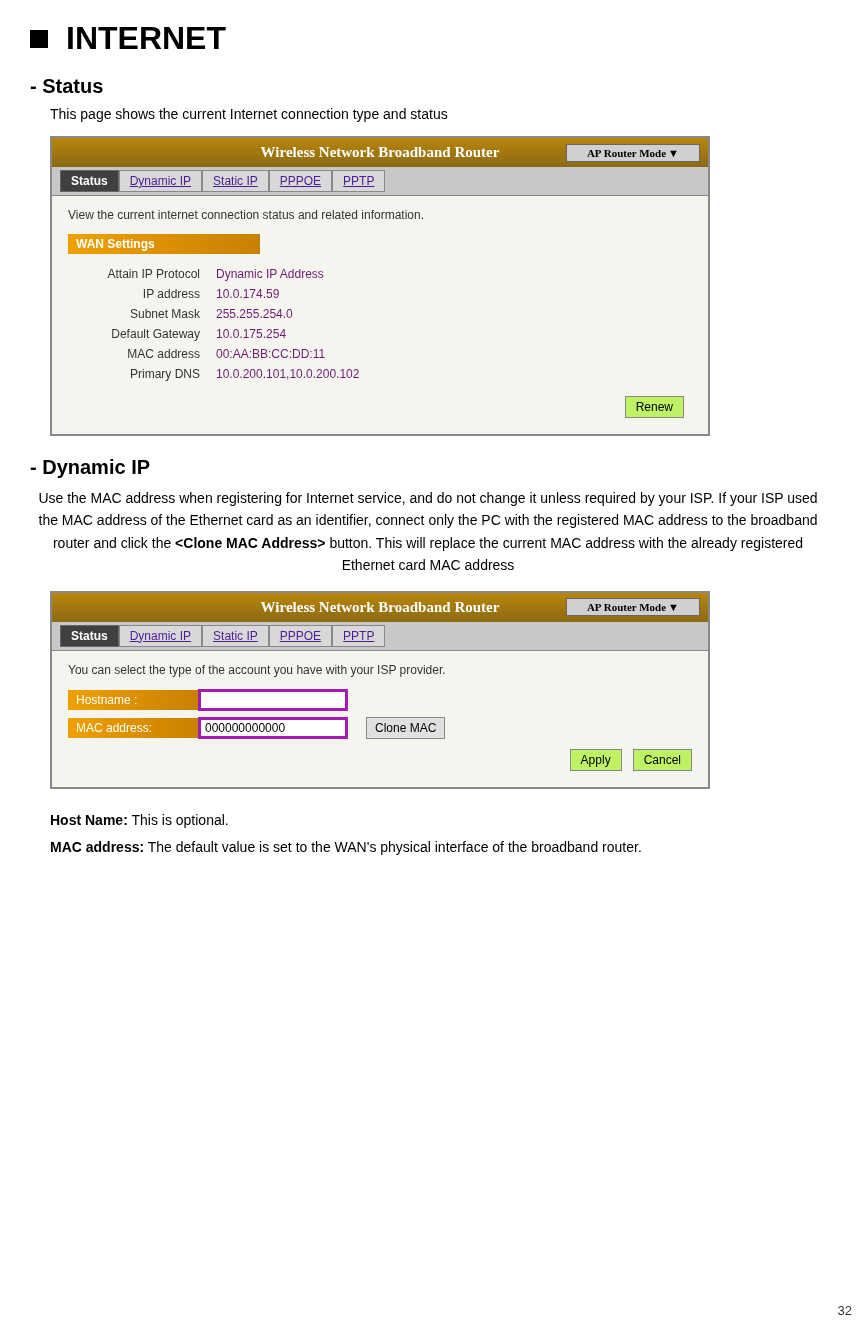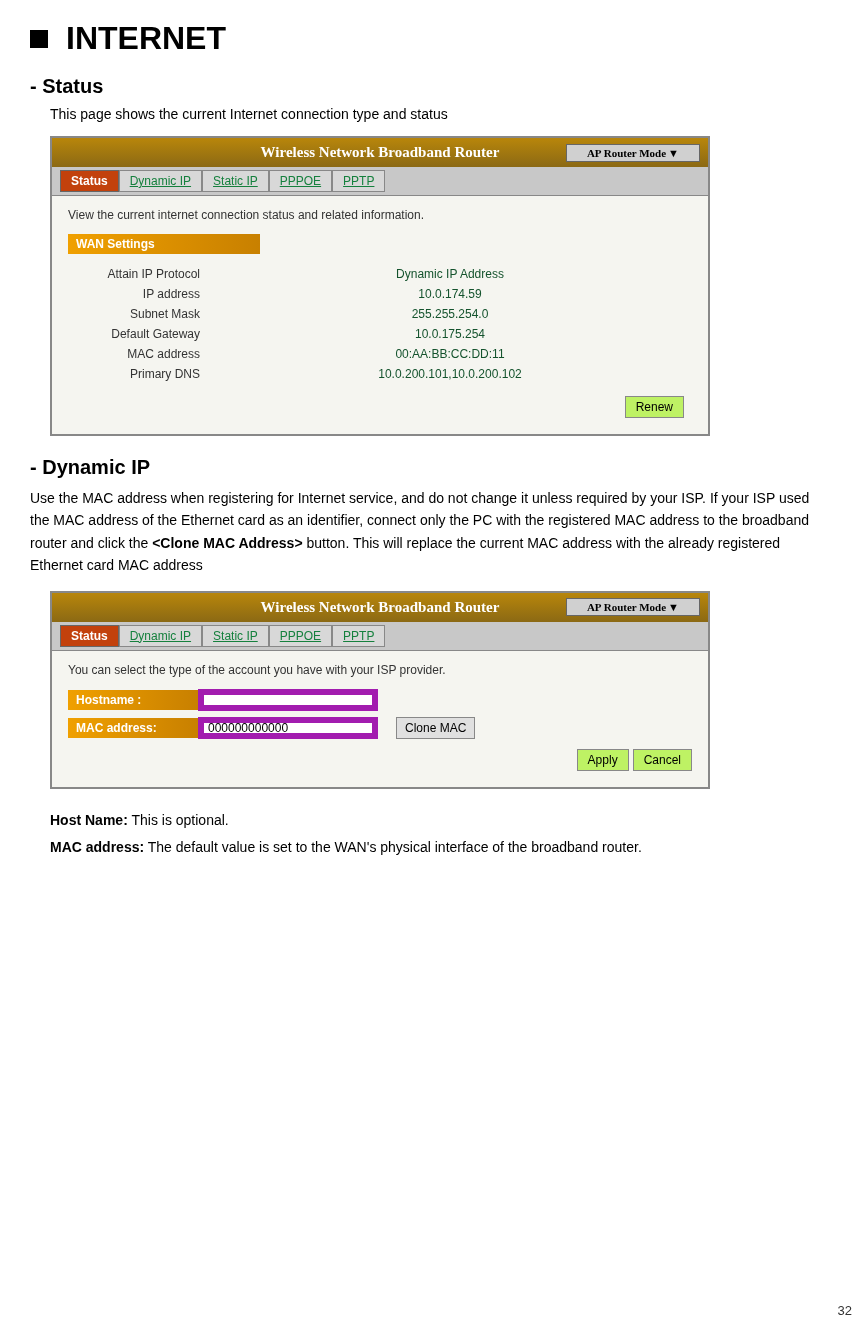--- a/index.html
+++ b/index.html
@@ -87,26 +87,26 @@
       padding: 3px 8px;
       gap: 0;
     }
 
     .nav-tab {
       padding: 3px 10px;
       font-size: 12px;
       border: 1px solid #888;
       background: #d8d8d8;
       cursor: pointer;
-      color: #15803d;
+      color: #4c1d95;
       text-decoration: underline;
     }
 
     .nav-tab.active {
-      background: #c2410c;
+      background: #404040;
       color: #fff;
       text-decoration: none;
       font-weight: bold;
       border: 1px solid #666;
     }
 
     .router-content {
       background: #f5f5f0;
       padding: 12px 16px;
     }
@@ -140,89 +140,89 @@
       text-align: left;
     }
 
     .settings-table td:first-child {
       text-align: right;
       color: #333;
       width: 140px;
     }
 
     .settings-table td:last-child {
-      color: #14532d;
-      text-align: center;
+      color: #701a75;
     }
 
     .renew-row {
       text-align: right;
       padding: 4px 8px;
     }
 
     .btn {
       background: #bef264;
       border: 1px solid #888;
       padding: 3px 10px;
       font-size: 12px;
       cursor: pointer;
     }
 
     
     .body-text {
       font-size: 14px;
       margin-bottom: 14px;
       line-height: 1.6;
+      text-align: center;
     }
 
     .body-text strong {
       font-weight: bold;
     }
 
     
     .form-row {
       display: flex;
       align-items: center;
       margin-bottom: 6px;
     }
 
     .form-label-cell {
       background: linear-gradient(to right, #f0a000, #c88000);
       color: #fff;
       font-size: 12px;
-      font-weight: bold;
+      font-weight: normal;
       padding: 3px 8px;
       width: 130px;
       text-align: left;
     }
 
     .form-input {
-      border: 6px solid #a21caf;
+      border: 3px solid #a21caf;
       background: #fff;
       padding: 2px 4px;
       font-size: 12px;
       height: 22px;
-      width: 180px;
+      width: 150px;
     }
 
     .clone-mac-btn {
       background: #e0e0e0;
       border: 1px solid #888;
       padding: 3px 8px;
       font-size: 12px;
       cursor: pointer;
       margin-left: 18px;
     }
 
     .apply-cancel-row {
       text-align: right;
       padding: 4px 0;
       display: flex;
       justify-content: flex-end;
-      gap: 4px;
+      gap: 11px;
     }
 
     
     .bottom-text {
       font-size: 14px;
       margin-left: 20px;
       line-height: 1.7;
     }
 
     .bottom-text p {

